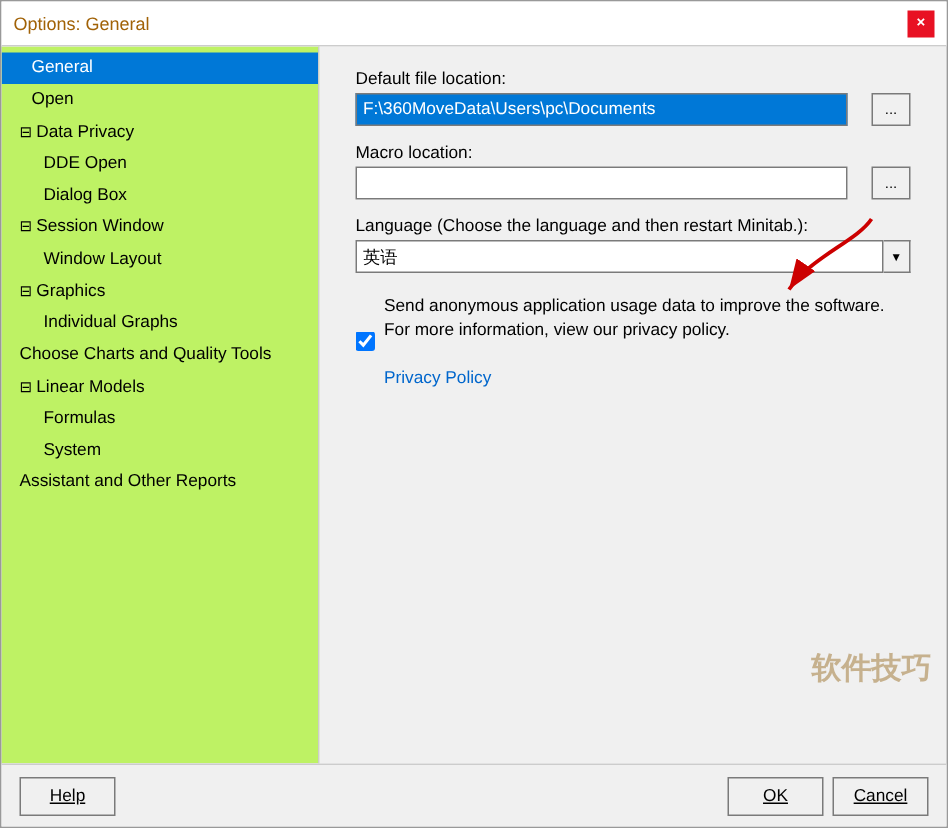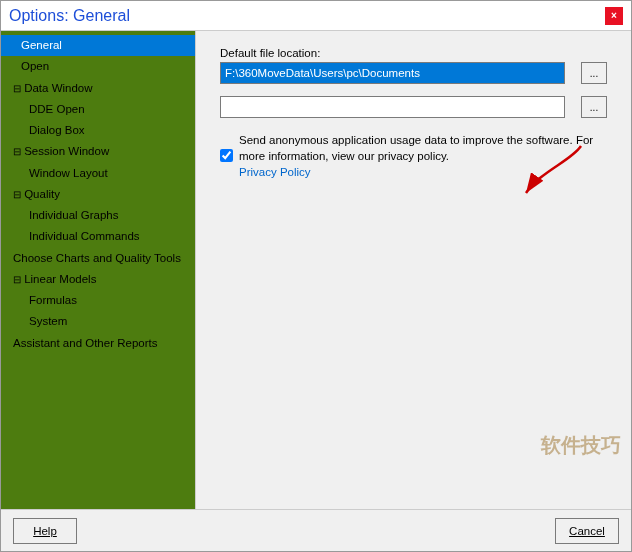--- a/index.html
+++ b/index.html
@@ -27,45 +27,45 @@
     .title-bar {
       background: #ffffff;
       padding: 6px 8px;
       display: flex;
       justify-content: space-between;
       align-items: center;
       border-bottom: 1px solid #ccc;
       height: 30px;
     }
     .title-bar-text {
-      font-size: 16px;
+      font-size: 12px;
       font-weight: normal;
-      color: #1d4ed8;
+      color: #a16207;
     }
     .close-btn {
       width: 18px;
       height: 18px;
       background: #e81123;
       border: none;
       cursor: pointer;
       display: flex;
       align-items: center;
       justify-content: center;
       color: white;
       font-size: 10px;
       font-weight: bold;
     }
     .dialog-body {
       display: flex;
       flex: 1;
       overflow: hidden;
     }
     .sidebar {
-      width: 195px;
-      background: #4d7c0f;
+      width: 212px;
+      background: #bef264;
       border-right: 1px solid #ccc;
       overflow-y: auto;
       padding: 4px 0;
     }
     .sidebar-item {
       padding: 2px 8px 2px 12px;
       cursor: pointer;
       white-space: nowrap;
       font-size: 11.5px;
       color: #000;
@@ -181,21 +181,21 @@
     .checkbox-label {
       font-size: 11.5px;
       color: #000;
       line-height: 1.4;
     }
     .privacy-link {
       color: #0066cc;
       text-decoration: none;
       font-size: 11.5px;
       display: block;
-      margin-top: 2px;
+      margin-top: 18px;
     }
     .footer {
       height: 42px;
       background: #f0f0f0;
       border-top: 1px solid #ccc;
       display: flex;
       align-items: center;
       padding: 0 12px;
       gap: 6px;
     }
@@ -241,52 +241,59 @@
   <div class="title-bar">
     <span class="title-bar-text">Options: General</span>
     <button class="close-btn">×</button>
   </div>
 
   <div class="dialog-body">
 
     <div class="sidebar">
       <div class="sidebar-item selected indent1">General</div>
       <div class="sidebar-item indent1">Open</div>
-      <div class="sidebar-item expanded">Data Window</div>
+      <div class="sidebar-item expanded">Data Privacy</div>
       <div class="sidebar-item indent2">DDE Open</div>
       <div class="sidebar-item indent2">Dialog Box</div>
       <div class="sidebar-item expanded">Session Window</div>
       <div class="sidebar-item indent2">Window Layout</div>
-      <div class="sidebar-item expanded">Quality</div>
+      <div class="sidebar-item expanded">Graphics</div>
       <div class="sidebar-item indent2">Individual Graphs</div>
-      <div class="sidebar-item indent2">Individual Commands</div>
       <div class="sidebar-item">Choose Charts and Quality Tools</div>
       <div class="sidebar-item expanded">Linear Models</div>
       <div class="sidebar-item indent2">Formulas</div>
       <div class="sidebar-item indent2">System</div>
       <div class="sidebar-item">Assistant and Other Reports</div>
     </div>
 
     <div class="main-content">
 
       <div class="form-group">
         <label class="form-label">Default file location:</label>
         <div class="input-row">
           <input type="text" class="text-input highlighted" value="F:\360MoveData\Users\pc\Documents" style="">
           <button class="browse-btn">...</button>
         </div>
       </div>
 
       <div class="form-group">
+        <label class="form-label">Macro location:</label>
         <div class="input-row">
           <input type="text" class="text-input" value="" style="">
           <button class="browse-btn">...</button>
         </div>
       </div>
 
+      <div class="form-group">
+        <label class="form-label">Language (Choose the language and then restart Minitab.):</label>
+        <div class="lang-dropdown-wrapper">
+          <input type="text" class="lang-select" value="英语" readonly="" style="">
+          <div class="dropdown-arrow">▼</div>
+        </div>
+      </div>
 
       <svg class="red-arrow" viewBox="0 0 80 60" xmlns="http://www.w3.org/2000/svg">
         <defs>
           <marker id="arrowhead" markerWidth="8" markerHeight="6" refX="8" refY="3" orient="auto">
             <polygon points="0 0, 8 3, 0 6" fill="#cc0000"></polygon>
           </marker>
         </defs>
         <path d="M70,5 C60,20 30,30 15,52" stroke="#cc0000" stroke-width="2.5" fill="none" marker-end="url(#arrowhead)"></path>
       </svg>
 
@@ -298,15 +305,16 @@
         </div>
       </div>
 
       <div class="watermark">软件技巧</div>
     </div>
   </div>
 
   <div class="footer">
     <button class="footer-btn">Help</button>
     <div class="footer-spacer"></div>
+    <button class="footer-btn">OK</button>
     <button class="footer-btn">Cancel</button>
   </div>
 </div>
 
 </body></html>

